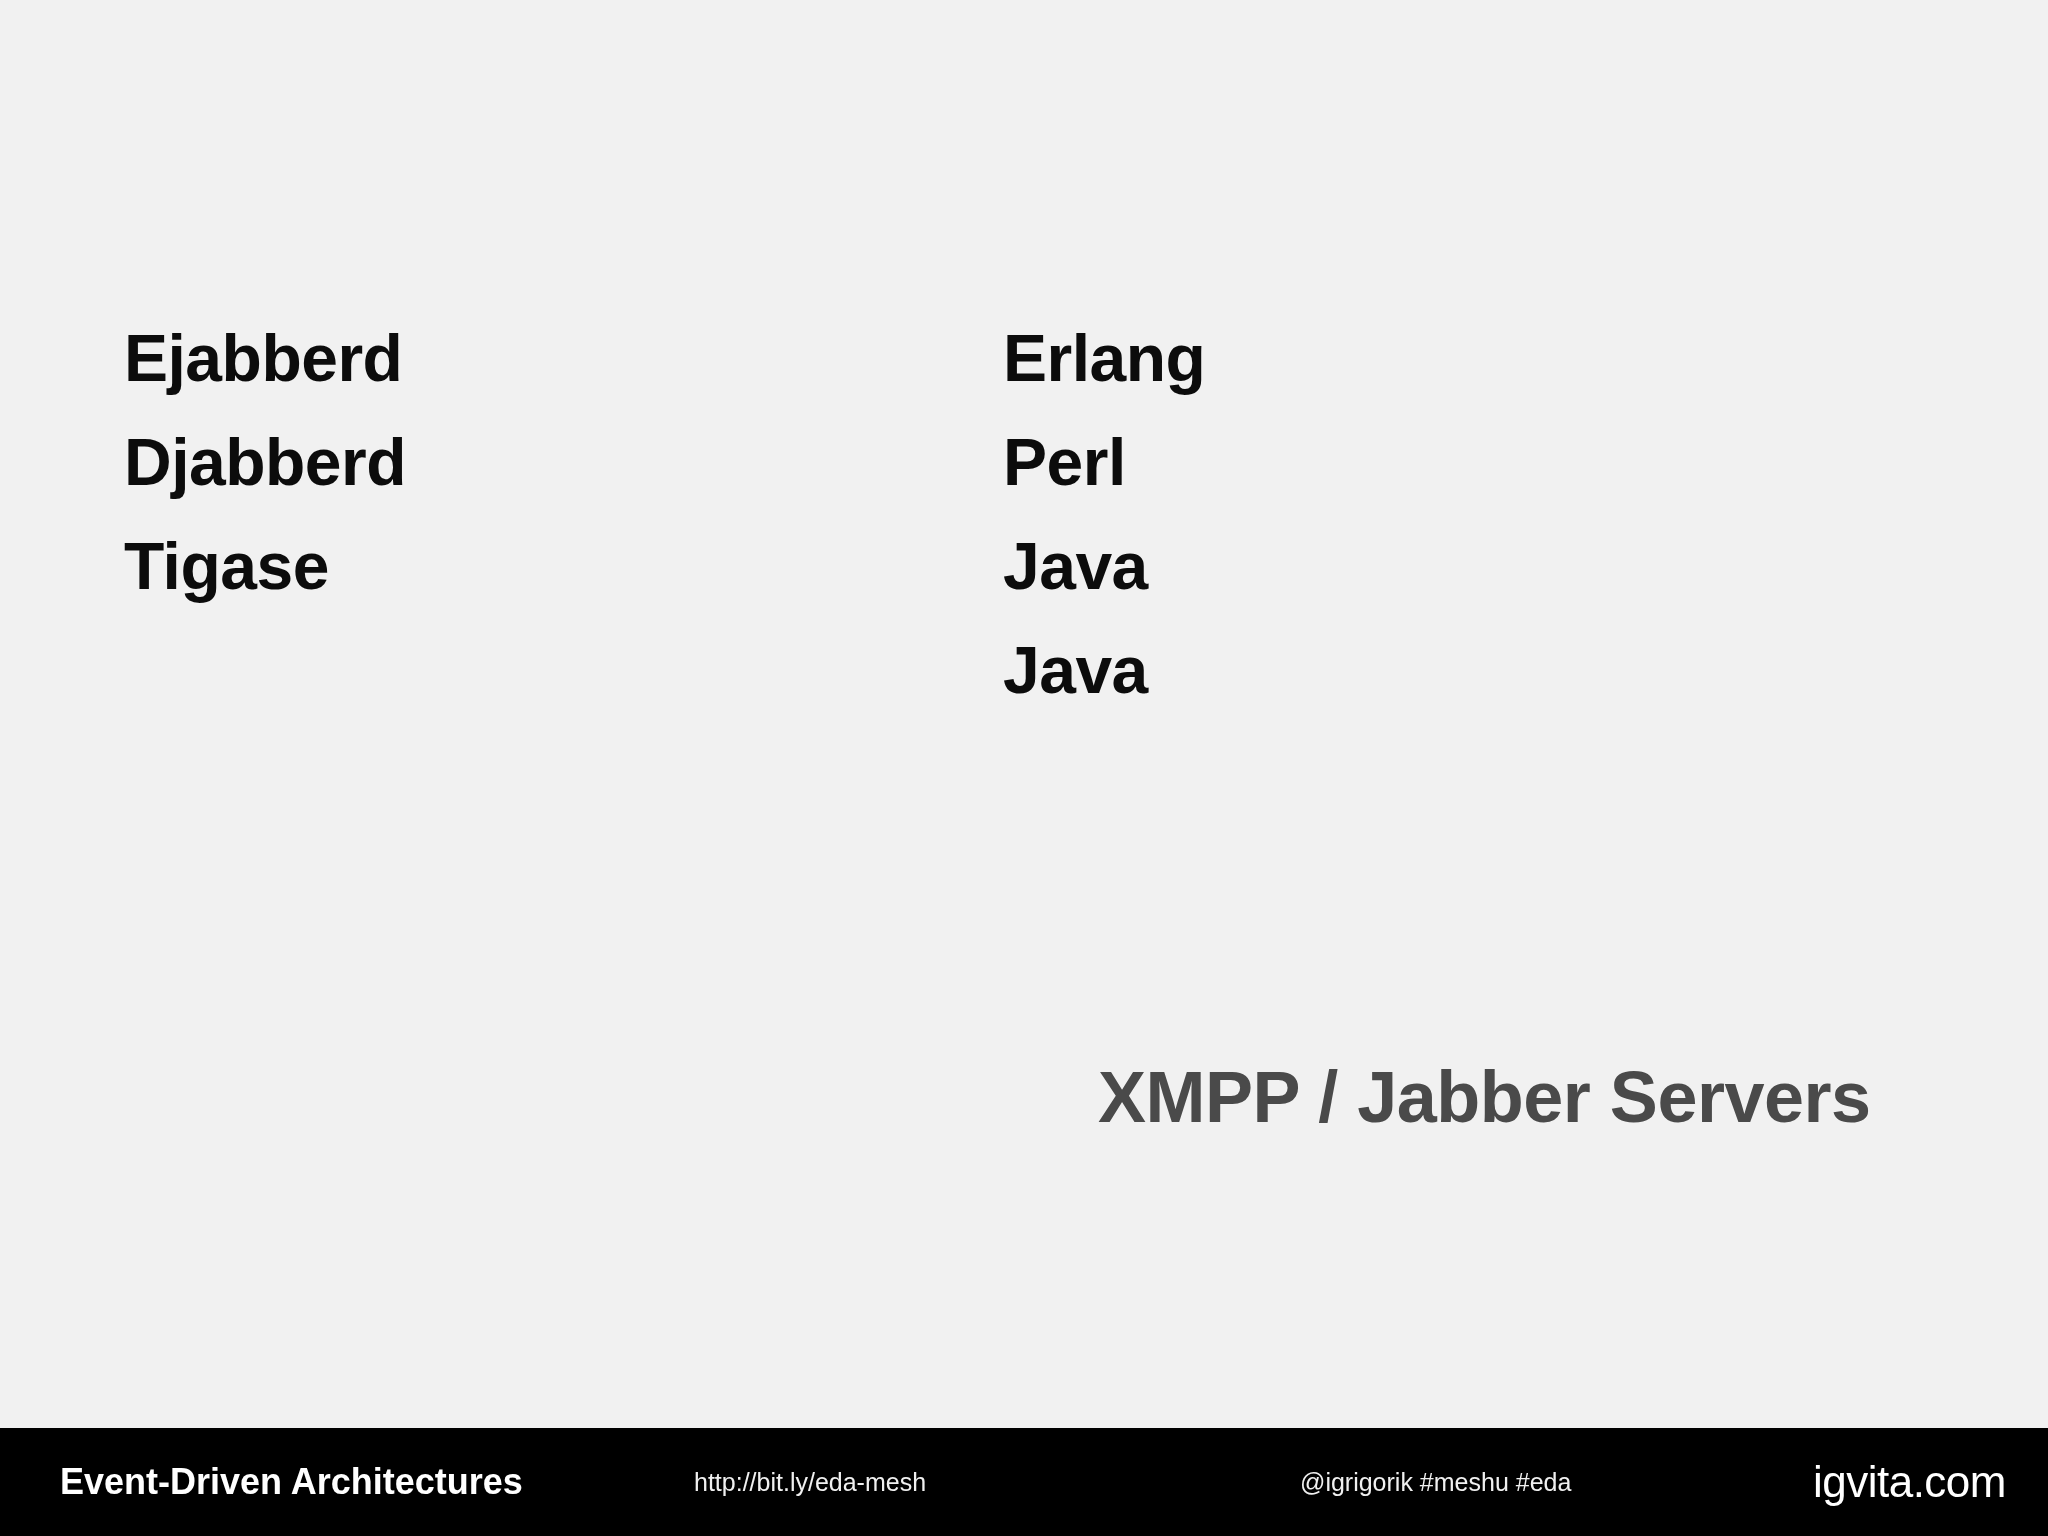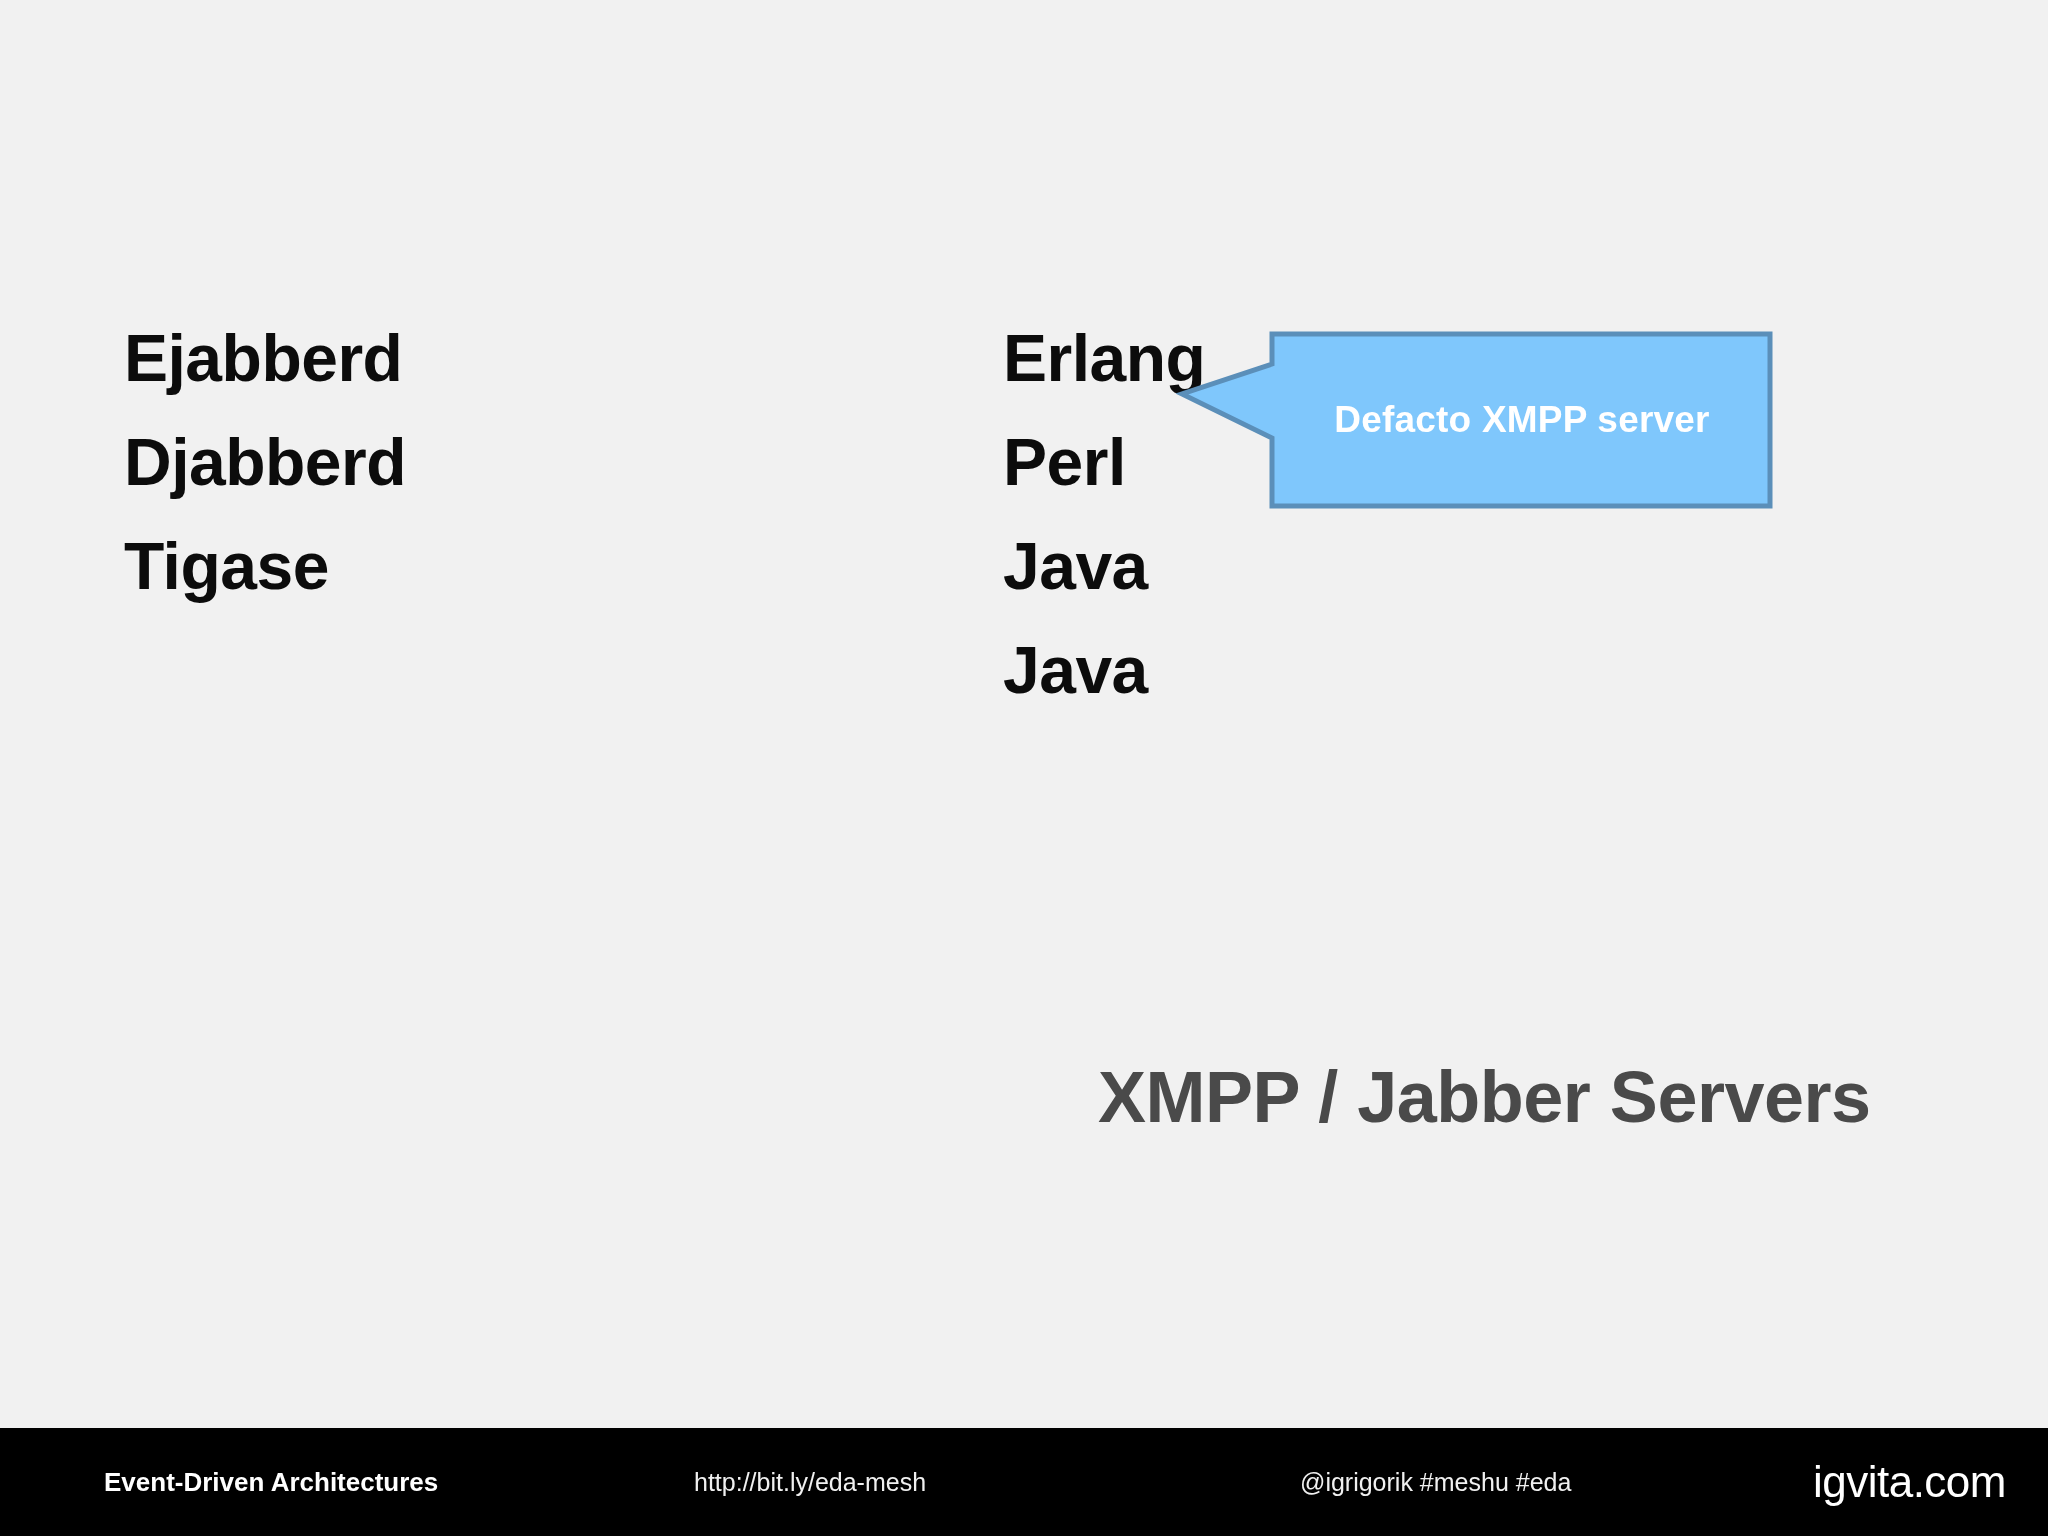--- a/index.html
+++ b/index.html
@@ -108,25 +108,24 @@
     bottom: 0;
     width: 2048px;
     height: 108px;
     background: #000000;
   }
   .footer-deck-title {
     position: absolute;
     left: 60px;
     top: 50%;
     transform: translateY(-50%);
-    font-size: 26px;
+    font-size: 36px;
     font-weight: bold;
     color: #FFFFFF;
     white-space: nowrap;
-    margin-left: 44px;
   }
   .footer-url {
     position: absolute;
     left: 694px;
     top: 50%;
     transform: translateY(-50%);
     font-size: 25px;
     font-weight: normal;
     color: #F0F0F0;
     white-space: nowrap;
@@ -164,26 +163,20 @@
     <div class="server-item">Tigase</div>
   </div>
 
   <div class="lang-list">
     <div class="lang-item">Erlang</div>
     <div class="lang-item">Perl</div>
     <div class="lang-item">Java</div>
     <div class="lang-item">Java</div>
   </div>
 
-  <div class="callout" id="callout-1">
-    <svg viewBox="0 0 588 172" preserveAspectRatio="none">
-      <polygon points="90,0 588,0 588,172 90,172 90,104 0,60 90,30" fill="#7FC7FC" stroke="#5B8FB9" stroke-width="5" stroke-linejoin="miter"></polygon>
-    </svg>
-    <div class="callout-text">Defacto XMPP server</div>
-  </div>
 
 
   <div class="slide-title">XMPP / Jabber Servers</div>
 
   <div class="footer">
     <div class="footer-deck-title">Event-Driven Architectures</div>
     <div class="footer-url">http://bit.ly/eda-mesh</div>
     <div class="footer-handle">@igrigorik #meshu #eda</div>
     <div class="footer-brand">igvita.com</div>
   </div>

